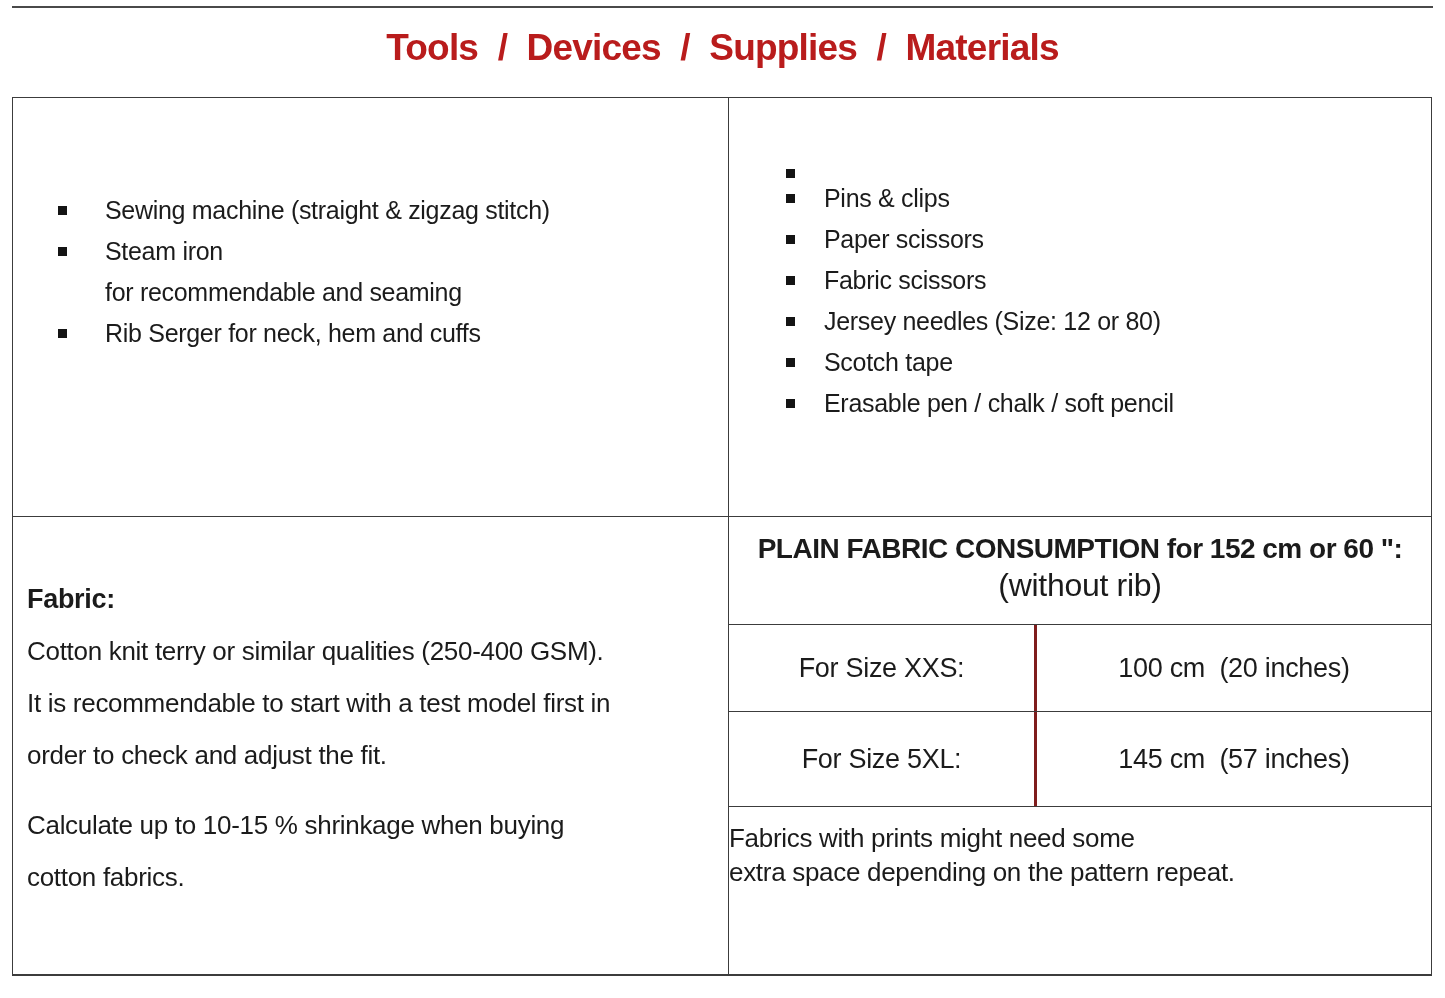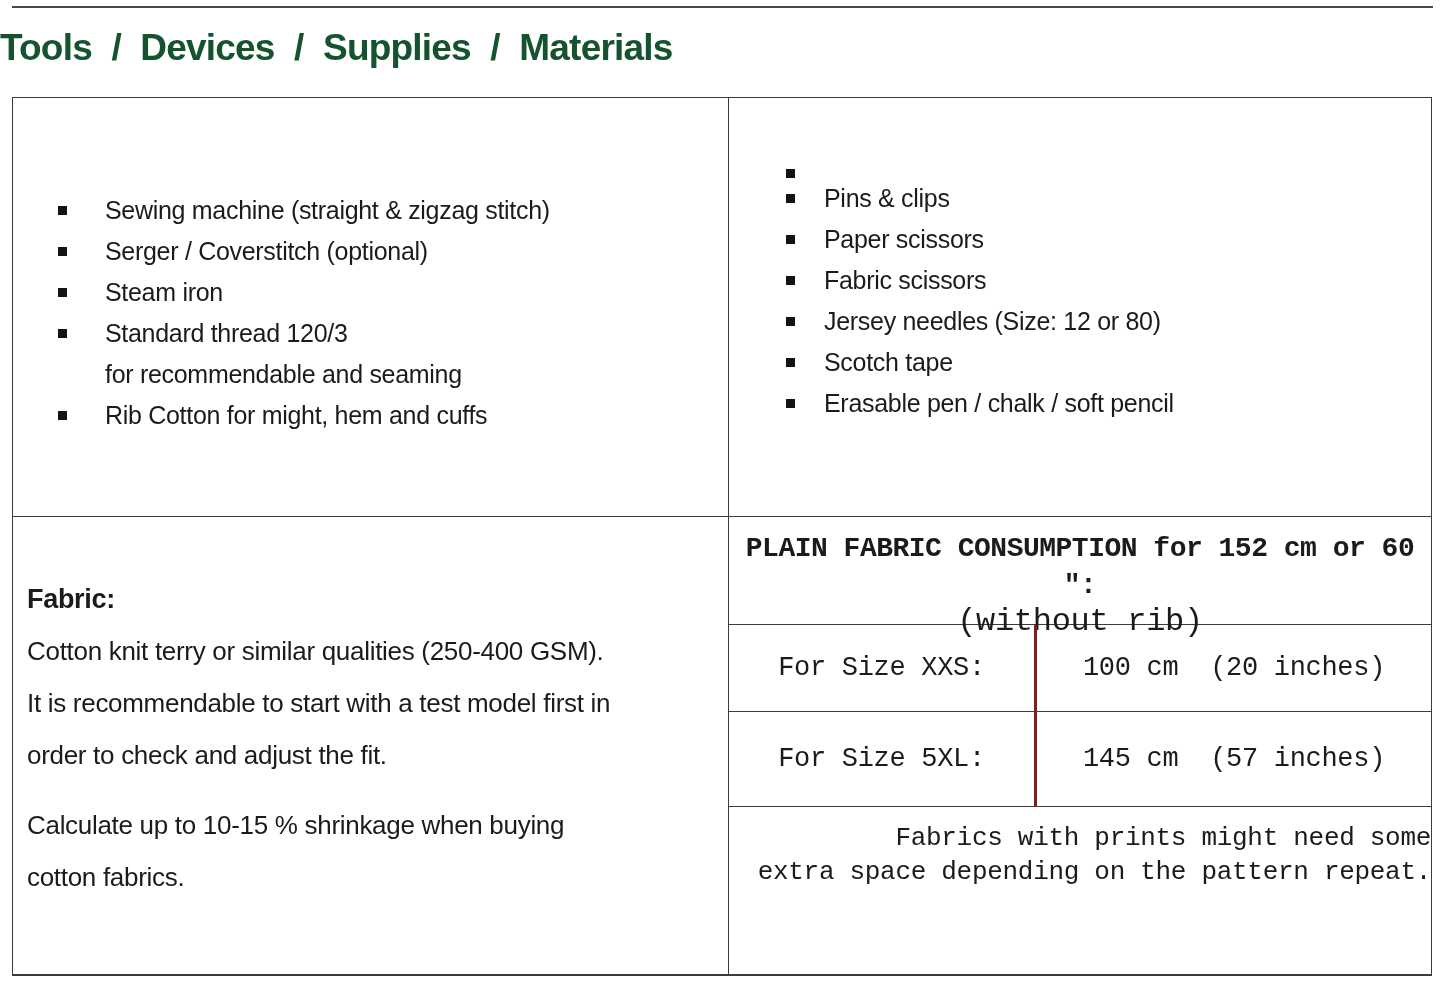--- a/index.html
+++ b/index.html
@@ -7,88 +7,80 @@
   .page {
     position:relative; width:1445px; height:998px; background:#ffffff;
     font-family:"Liberation Sans", sans-serif; color:#1b1b1b;
     letter-spacing:-0.3px; overflow:hidden;
   }
   .top-rule {
     position:absolute; left:12px; top:6px; width:1421px; height:2px;
     background:#4a4a4a;
   }
   .page-title {
-    position:absolute; top:27px; left:0; width:100%; text-align:left;
-    font-size:37px; font-weight:700; color:#14532d;
+    position:absolute; top:27px; left:0; width:100%; text-align:center;
+    font-size:37px; font-weight:700; color:#b91c1c;
     letter-spacing:-0.8px; word-spacing:10px;
   }
   .main-table {
     position:absolute; left:12px; top:97px; width:1420px; height:879px;
     border:1px solid #3c3c3c; border-bottom-width:2px;
     display:grid; grid-template-columns:716px 1fr; grid-template-rows:419px 1fr;
   }
   .cell-tl { border-right:1px solid #3c3c3c; border-bottom:1px solid #3c3c3c; padding-top:92px; }
   .cell-tr { border-bottom:1px solid #3c3c3c; padding-top:55px; }
   .cell-bl { border-right:1px solid #3c3c3c; padding:56px 14px 4px 14px; }
-  .cell-br { display:grid; grid-template-rows:108px 87px 95px 1fr;font-family:Liberation Mono, monospace; }
+  .cell-br { display:grid; grid-template-rows:108px 87px 95px 1fr; }
 
   .li { display:flex; font-size:25px; line-height:41px; }
   .bullet { width:9px; height:9px; background:#141414; margin-top:16px; flex:none; }
   .cell-tl .bullet { margin-left:45px; margin-right:38px; }
   .cell-tr .bullet { margin-left:57px; margin-right:29px; }
   .li.continuation .bullet { visibility:hidden; }
 
   .fabric-heading { font-size:27px; font-weight:700; line-height:52px; }
   .fabric-line { font-size:26px; line-height:52px; }
   .para-gap { margin-top:18px; }
 
   .cons-header { border-bottom:1px solid #3c3c3c; text-align:center; padding-top:13px; }
   .cons-header-main { font-size:28px; font-weight:700; line-height:37px; letter-spacing:-0.5px; }
   .cons-header-sub { font-size:32px; line-height:36px; }
   .cons-row { display:grid; grid-template-columns:308px 1fr; border-bottom:1px solid #3c3c3c; }
   .cons-label, .cons-value {
     display:flex; align-items:center; justify-content:center;
     font-size:27px; white-space:pre-wrap;
   }
   .cons-label { border-right:3px solid #7f1d1d; }
-  .cons-note { text-align:right; padding-top:14px; font-size:26px; line-height:34px; }
+  .cons-note { text-align:left; padding-top:14px; font-size:26px; line-height:34px; }
 </style>
 </head>
 <body>
 
 <div class="page">
   <div class="top-rule"></div>
   <div class="page-title">Tools  /  Devices  /  Supplies /  Materials</div>
 
   <div class="main-table">
 
     <div class="cell-tl">
       <div class="li">
         <span class="bullet"></span>
         <span>Sewing machine (straight &amp; zigzag stitch)</span>
       </div>
       <div class="li">
         <span class="bullet"></span>
-        <span>Serger / Coverstitch (optional)</span>
-      </div>
-      <div class="li">
-        <span class="bullet"></span>
         <span>Steam iron</span>
-      </div>
-      <div class="li">
-        <span class="bullet"></span>
-        <span>Standard thread 120/3</span>
       </div>
       <div class="li continuation">
         <span class="bullet"></span>
         <span>for recommendable and seaming</span>
       </div>
       <div class="li">
         <span class="bullet"></span>
-        <span>Rib Cotton for might, hem and cuffs</span>
+        <span>Rib Serger for neck, hem and cuffs</span>
       </div>
     </div>
 
     <div class="cell-tr">
       <div class="li">
         <span class="bullet"></span>
       </div>
       <div class="li">
         <span class="bullet"></span>
         <span>Pins &amp; clips</span>

